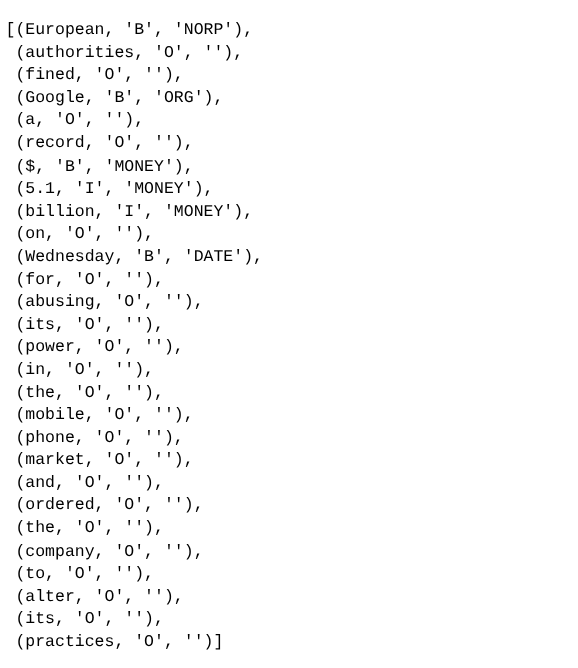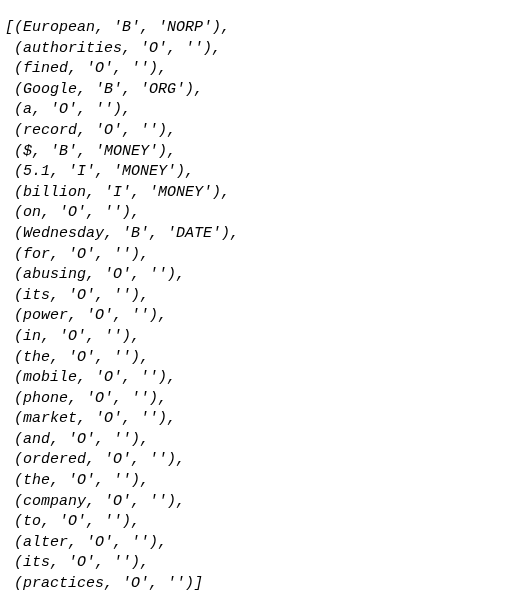--- a/index.html
+++ b/index.html
@@ -8,21 +8,20 @@
       font-family: Consolas, "Courier New", monospace;
       font-size: 15px;
       line-height: 20.6px;
       background: #ffffff;
       color: #000000;
       width: 525px;
       box-sizing: border-box;
     }
     .output {
       white-space: pre;
-      font-style: italic;
     }
     .row {
       display: block;
     }
   </style>
 </head>
 <body>
 
 <div class="output"><span class="row">[(European, 'B', 'NORP'),</span><span class="row"> (authorities, 'O', ''),</span><span class="row"> (fined, 'O', ''),</span><span class="row"> (Google, 'B', 'ORG'),</span><span class="row"> (a, 'O', ''),</span><span class="row"> (record, 'O', ''),</span><span class="row"> ($, 'B', 'MONEY'),</span><span class="row"> (5.1, 'I', 'MONEY'),</span><span class="row"> (billion, 'I', 'MONEY'),</span><span class="row"> (on, 'O', ''),</span><span class="row"> (Wednesday, 'B', 'DATE'),</span><span class="row"> (for, 'O', ''),</span><span class="row"> (abusing, 'O', ''),</span><span class="row"> (its, 'O', ''),</span><span class="row"> (power, 'O', ''),</span><span class="row"> (in, 'O', ''),</span><span class="row"> (the, 'O', ''),</span><span class="row"> (mobile, 'O', ''),</span><span class="row"> (phone, 'O', ''),</span><span class="row"> (market, 'O', ''),</span><span class="row"> (and, 'O', ''),</span><span class="row"> (ordered, 'O', ''),</span><span class="row"> (the, 'O', ''),</span><span class="row"> (company, 'O', ''),</span><span class="row"> (to, 'O', ''),</span><span class="row"> (alter, 'O', ''),</span><span class="row"> (its, 'O', ''),</span><span class="row"> (practices, 'O', '')]</span></div>
 

